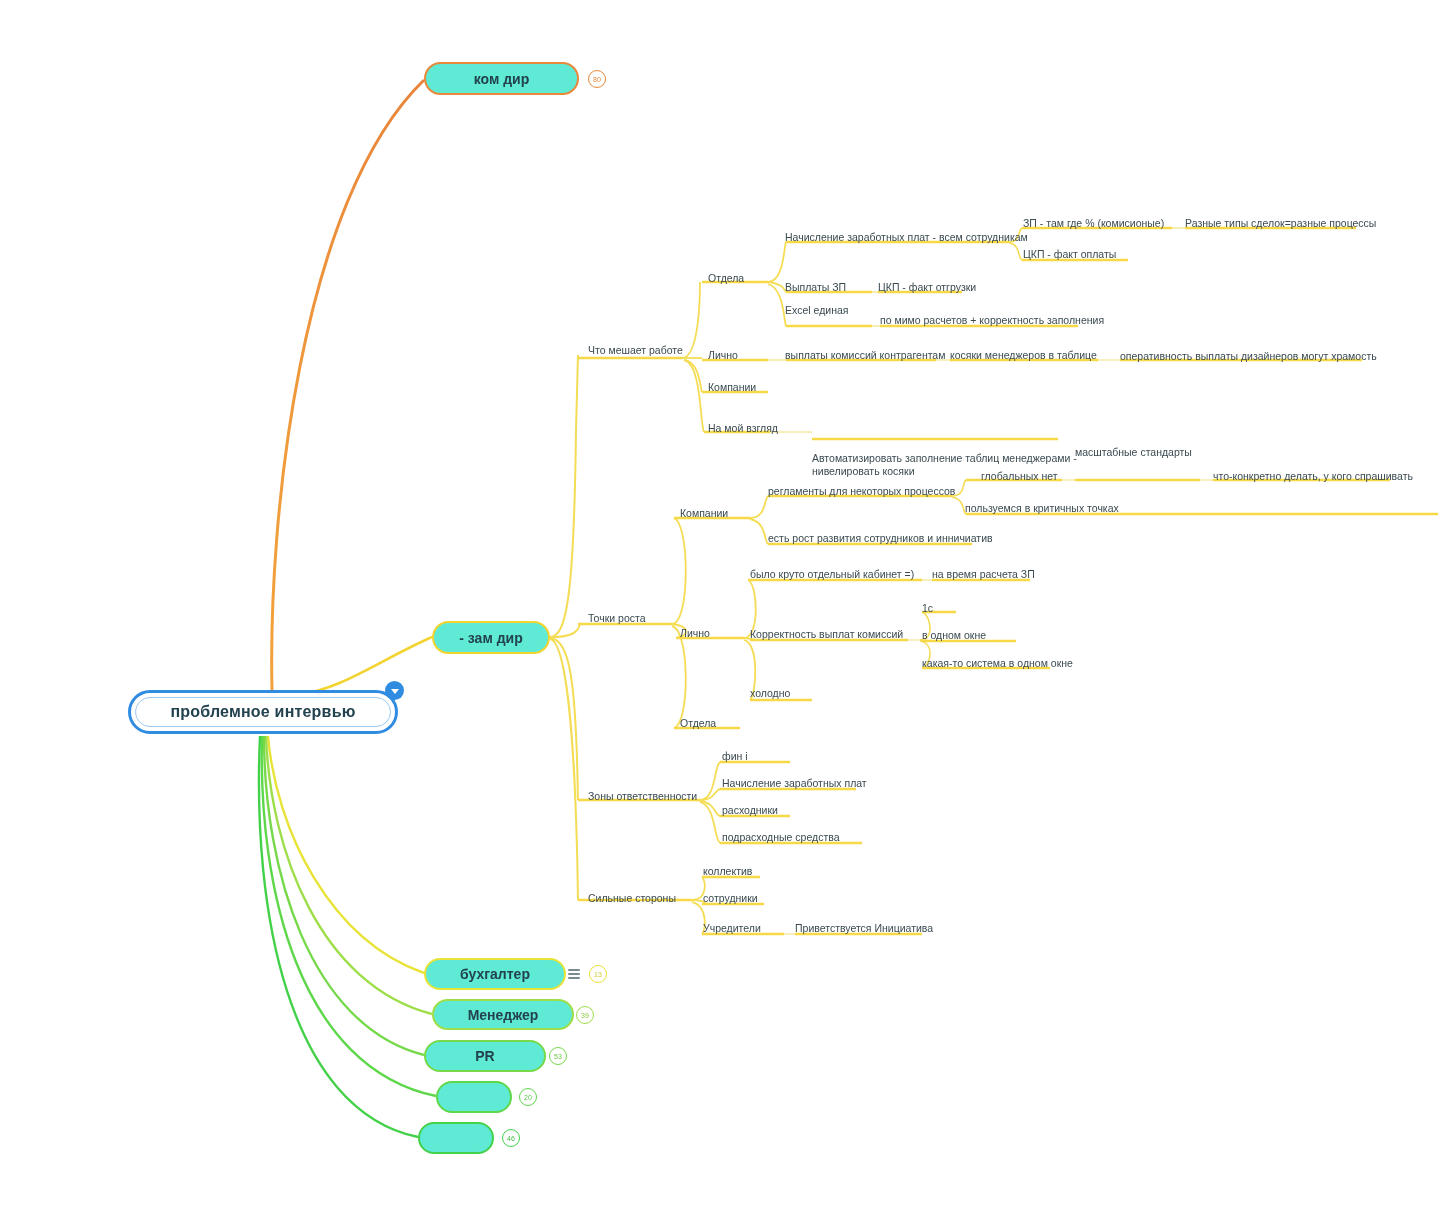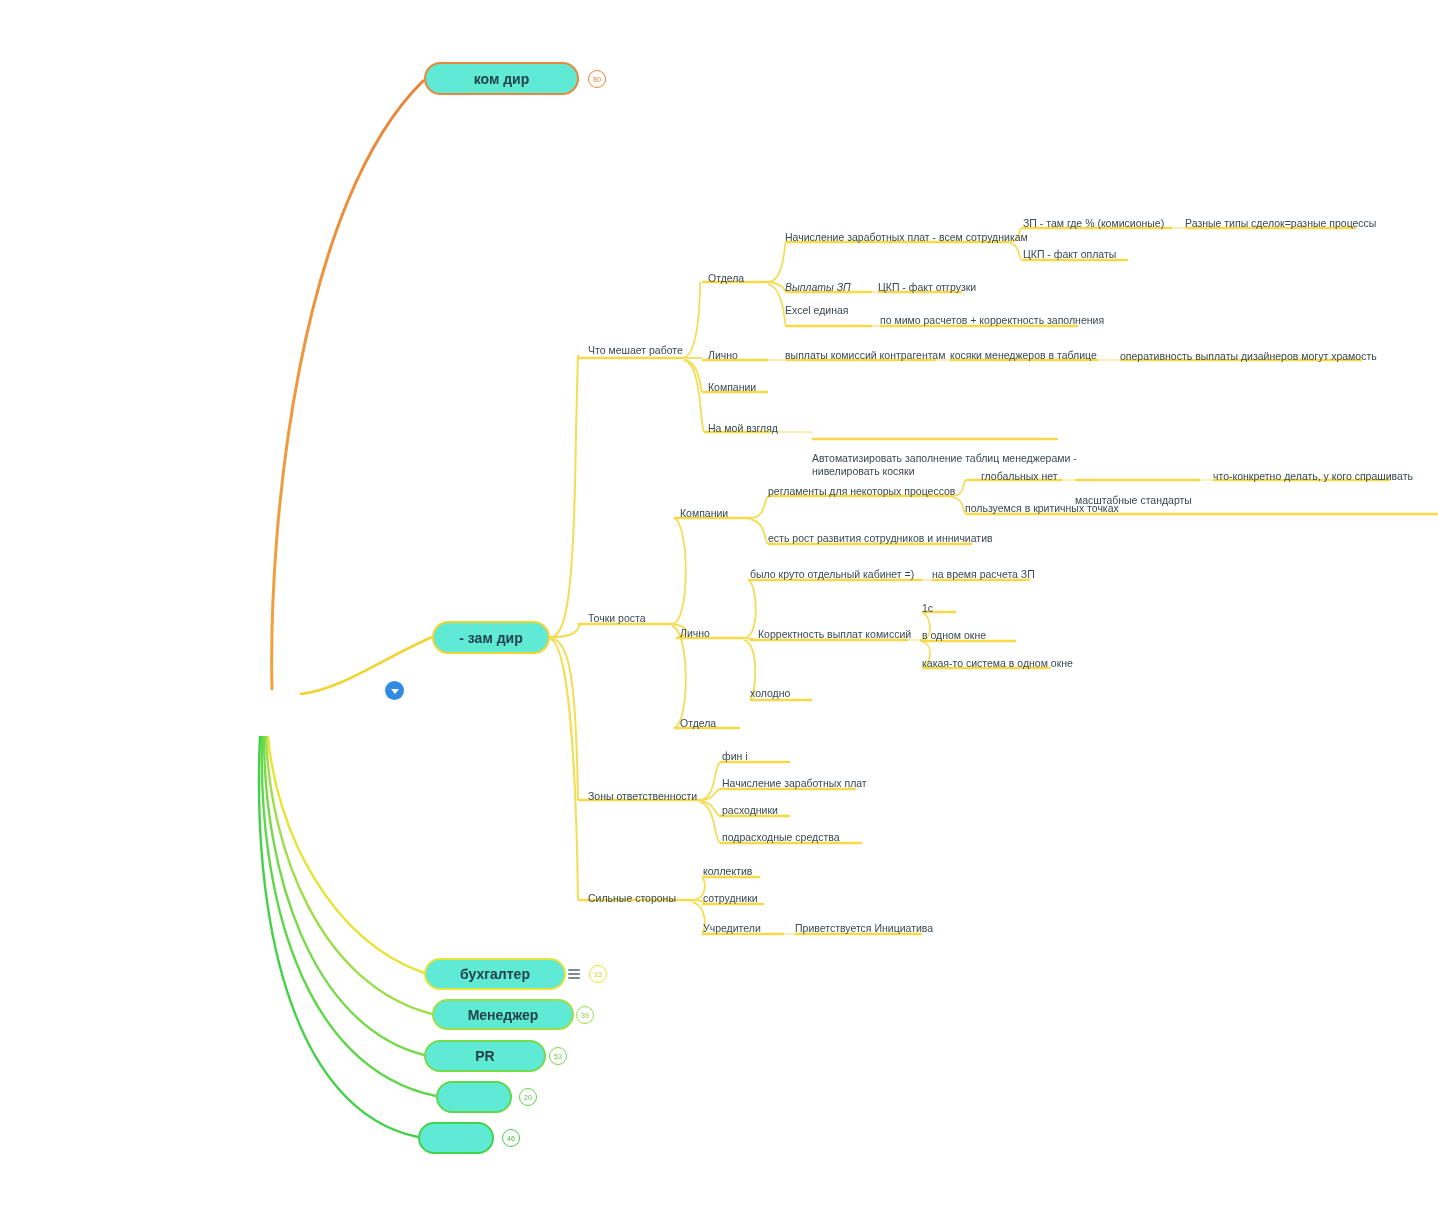--- a/index.html
+++ b/index.html
@@ -189,20 +189,25 @@
     <path d="M692,900 C708,900 706,880 702,877" stroke="#f4dd55" stroke-width="1.8" fill="none"></path>
     <path d="M692,900 C708,901 706,903 702,904" stroke="#f4dd55" stroke-width="1.8" fill="none"></path>
     <path d="M692,902 C708,906 706,930 702,934" stroke="#f4dd55" stroke-width="1.8" fill="none"></path>
     <path d="M702,877 L760,877" stroke="#f7d948" stroke-width="2.4" fill="none"></path>
     <path d="M702,904 L764,904" stroke="#f7d948" stroke-width="2.4" fill="none"></path>
     <path d="M702,934 L784,934" stroke="#f7d948" stroke-width="2.4" fill="none"></path>
     <path d="M784,934 L795,934" stroke="#f4e9a0" stroke-width="1.4" fill="none"></path>
     <path d="M795,934 L922,934" stroke="#f7d948" stroke-width="2.4" fill="none"></path>
   </svg>
 
+  <div class="root-node">
+    <div class="root-inner">
+      <div class="root-label">проблемное интервью</div>
+    </div>
+  </div>
   <div class="root-badge">
     <div class="chev"></div>
   </div>
 
   <div class="pill" style="left:424px;top:62px;width:155px;height:33px;border-color:#e8883a;">
     <span>ком дир</span>
   </div>
   <div class="cnt" style="left:588px;top:70px;border-color:#e8883a;color:#e8883a;">80</div>
 
   <div class="pill" style="left:432px;top:621px;width:118px;height:33px;border-color:#f2d330;">
@@ -239,44 +244,44 @@
   </div>
   <div class="cnt" style="left:502px;top:1129px;border-color:#44d14a;color:#3fbd45;">46</div>
 
   <div id="leaf-host">
       <div class="leaf" style="left: 588px; top: 344px;">Что мешает работе</div>
       <div class="leaf" style="left: 708px; top: 272px;">Отдела</div>
       <div class="leaf" style="left: 785px; top: 231px;">Начисление заработных плат - всем сотрудникам</div>
       <div class="leaf" style="left: 1023px; top: 217px;">ЗП - там где % (комисионые)</div>
       <div class="leaf" style="left: 1185px; top: 217px;">Разные типы сделок=разные процессы</div>
       <div class="leaf" style="left: 1023px; top: 248px;">ЦКП - факт оплаты</div>
-      <div class="leaf" style="left: 785px; top: 281px; font-style: italic;">Выплаты ЗП</div>
+      <div class="leaf" style="left: 785px; top: 281px;">Выплаты ЗП</div>
       <div class="leaf" style="left: 878px; top: 281px;">ЦКП - факт отгрузки</div>
       <div class="leaf" style="left: 785px; top: 304px;">Excel единая</div>
       <div class="leaf" style="left: 880px; top: 314px;">по мимо расчетов + корректность заполнения</div>
       <div class="leaf" style="left: 708px; top: 349px;">Лично</div>
       <div class="leaf" style="left: 785px; top: 349px;">выплаты комиссий контрагентам</div>
       <div class="leaf" style="left: 950px; top: 349px;">косяки менеджеров в таблице</div>
       <div class="leaf" style="left: 1120px; top: 350px;">оперативность выплаты дизайнеров могут храмость</div>
       <div class="leaf" style="left: 708px; top: 381px;">Компании</div>
       <div class="leaf" style="left: 708px; top: 422px;">На мой взгляд</div>
       <div class="leaf two" style="left: 812px; top: 412px; margin-top: 40px;">Автоматизировать заполнение таблиц менеджерами -
 нивелировать косяки</div>
       <div class="leaf" style="left: 588px; top: 612px;">Точки роста</div>
       <div class="leaf" style="left: 680px; top: 507px;">Компании</div>
       <div class="leaf" style="left: 768px; top: 485px;">регламенты для некоторых процессов</div>
       <div class="leaf" style="left: 965px; top: 470px; margin-left: 16px;">глобальных нет</div>
-      <div class="leaf" style="left: 1075px; top: 494px;">масштабные стандарты</div>
+      <div class="leaf" style="left: 1075px; top: 446px;">масштабные стандарты</div>
       <div class="leaf" style="left: 1213px; top: 470px;">что-конкретно делать, у кого спрашивать</div>
       <div class="leaf" style="left: 965px; top: 502px;">пользуемся в критичных точках</div>
       <div class="leaf" style="left: 768px; top: 532px;">есть рост развития сотрудников и инничиатив</div>
       <div class="leaf" style="left: 680px; top: 627px;">Лично</div>
       <div class="leaf" style="left: 750px; top: 568px;">было круто отдельный кабинет =)</div>
       <div class="leaf" style="left: 932px; top: 568px;">на время расчета ЗП</div>
-      <div class="leaf" style="left: 750px; top: 628px; padding-left: 8px;">Корректность выплат комиссий</div>
+      <div class="leaf" style="left: 750px; top: 628px;">Корректность выплат комиссий</div>
       <div class="leaf" style="left: 922px; top: 602px;">1с</div>
       <div class="leaf" style="left: 922px; top: 629px;">в одном окне</div>
       <div class="leaf" style="left: 922px; top: 657px;">какая-то система в одном окне</div>
       <div class="leaf" style="left: 750px; top: 687px;">холодно</div>
       <div class="leaf" style="left: 680px; top: 717px;">Отдела</div>
       <div class="leaf" style="left: 588px; top: 790px;">Зоны ответственности</div>
       <div class="leaf" style="left: 722px; top: 750px;">фин i</div>
       <div class="leaf" style="left: 722px; top: 777px;">Начисление заработных плат</div>
       <div class="leaf" style="left: 722px; top: 804px;">расходники</div>
       <div class="leaf" style="left: 722px; top: 831px; text-align: center;">подрасходные средства</div>

